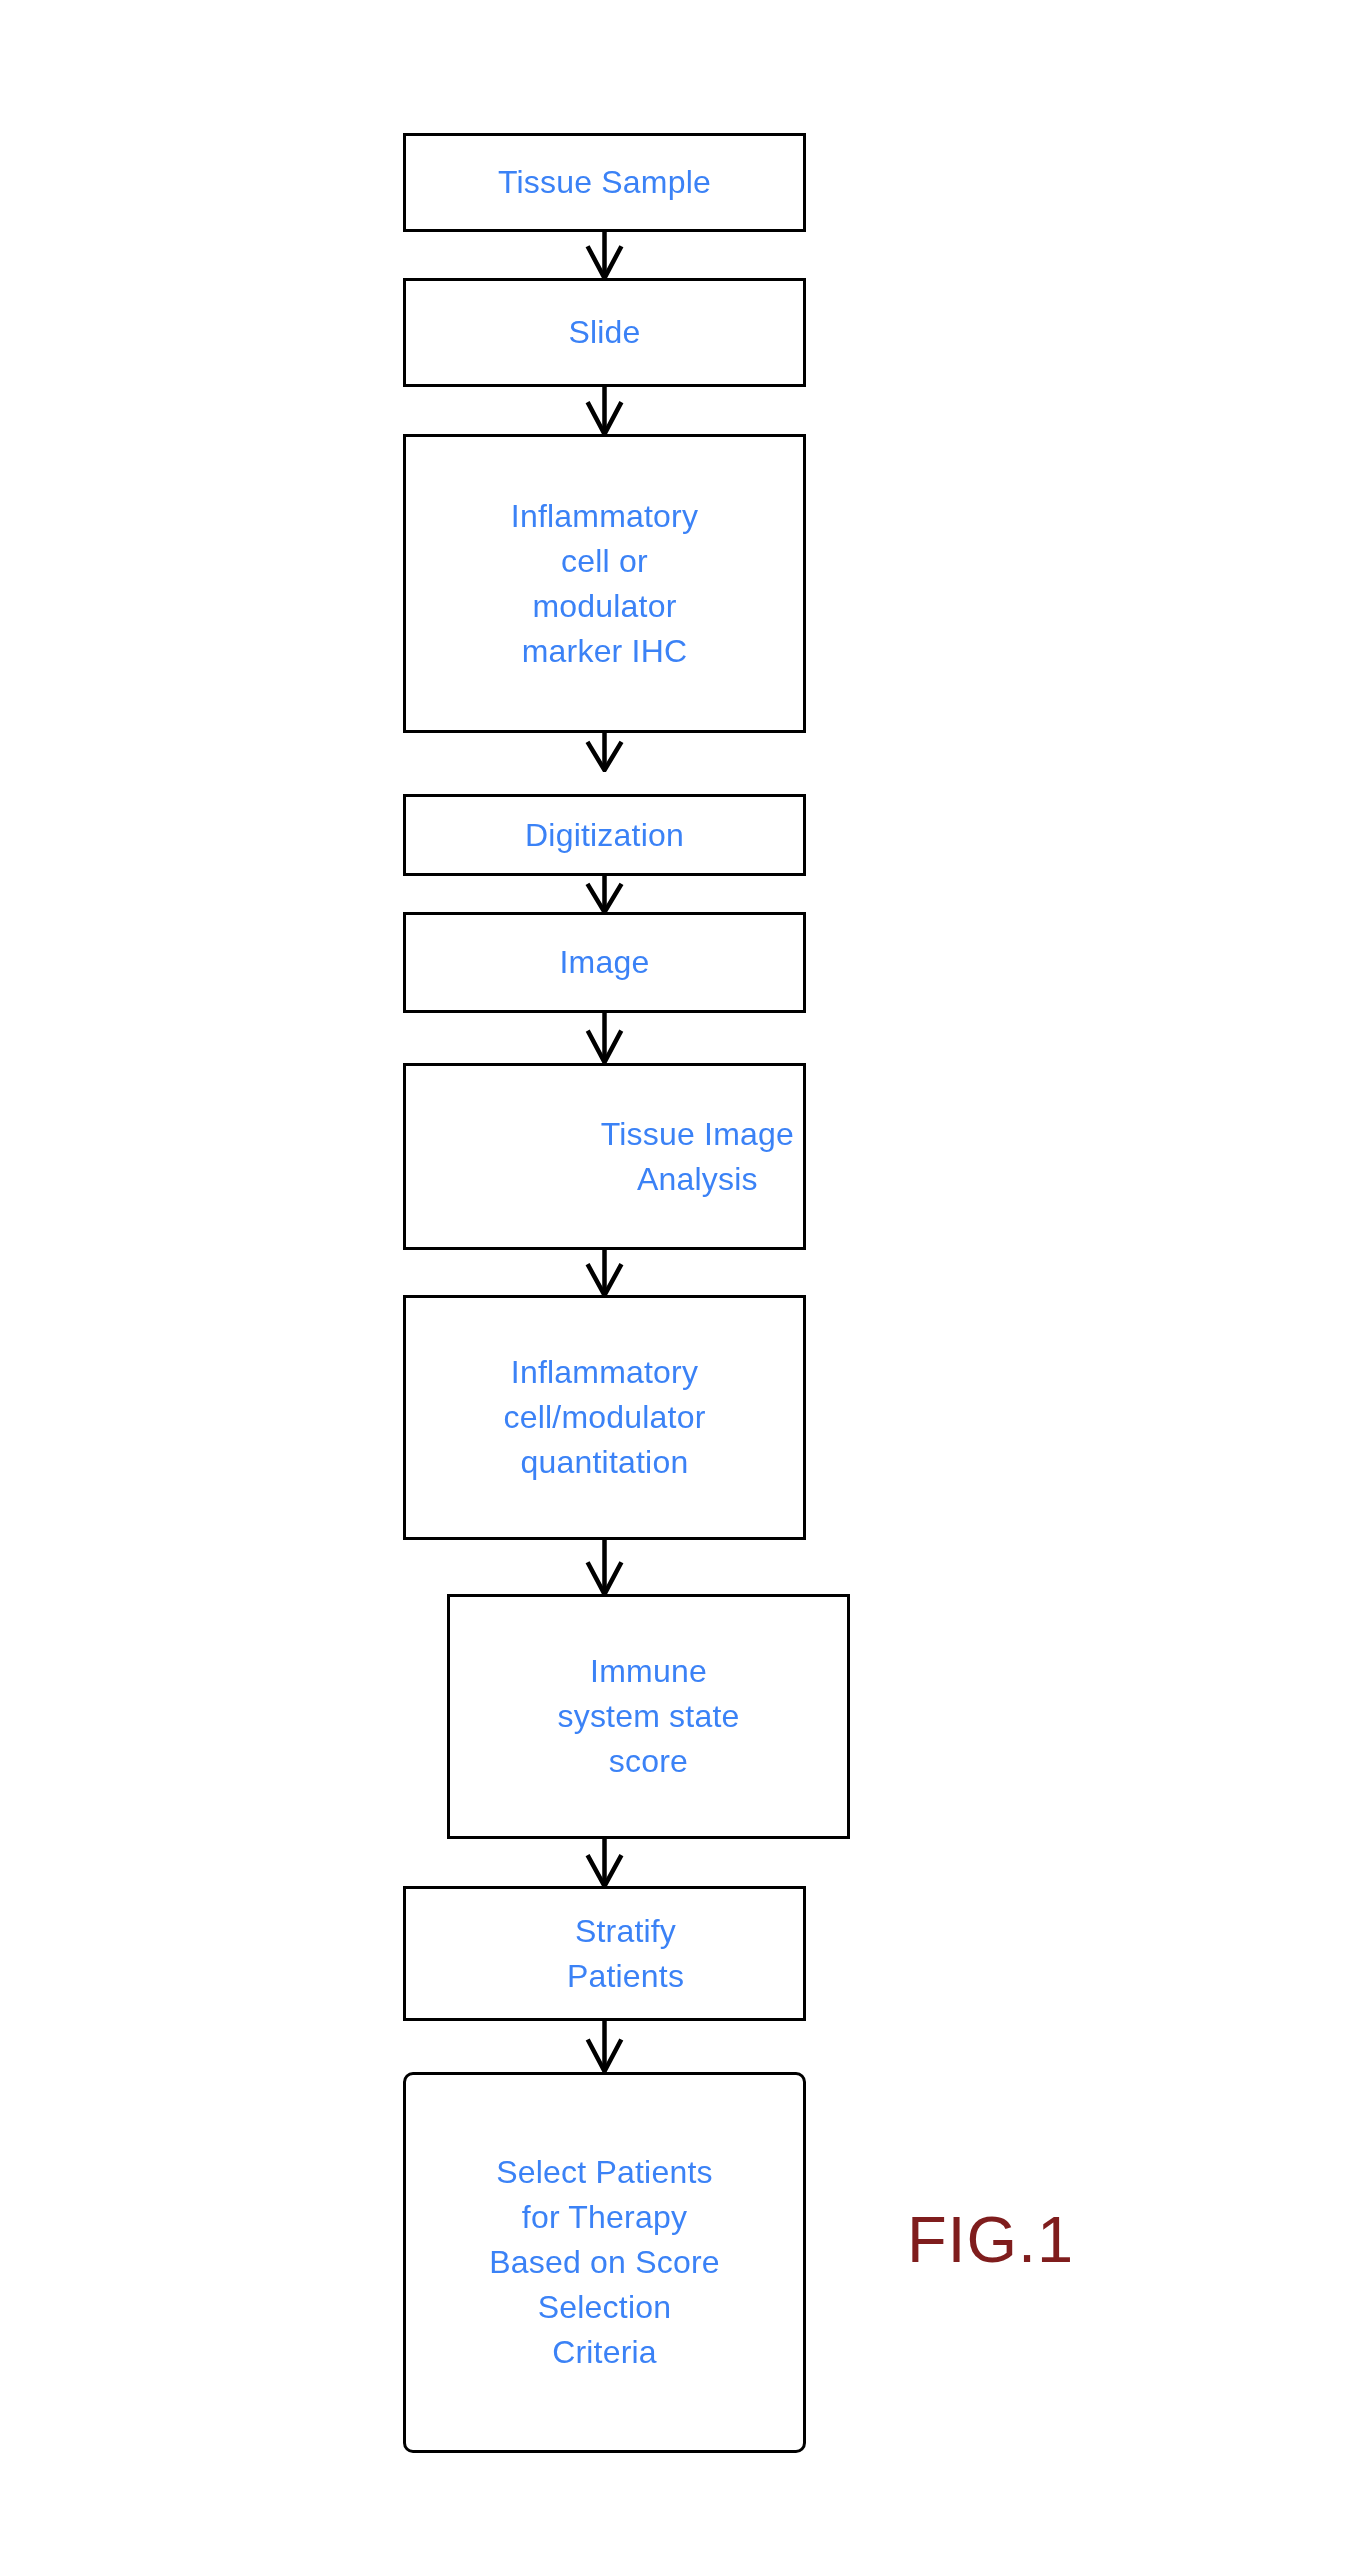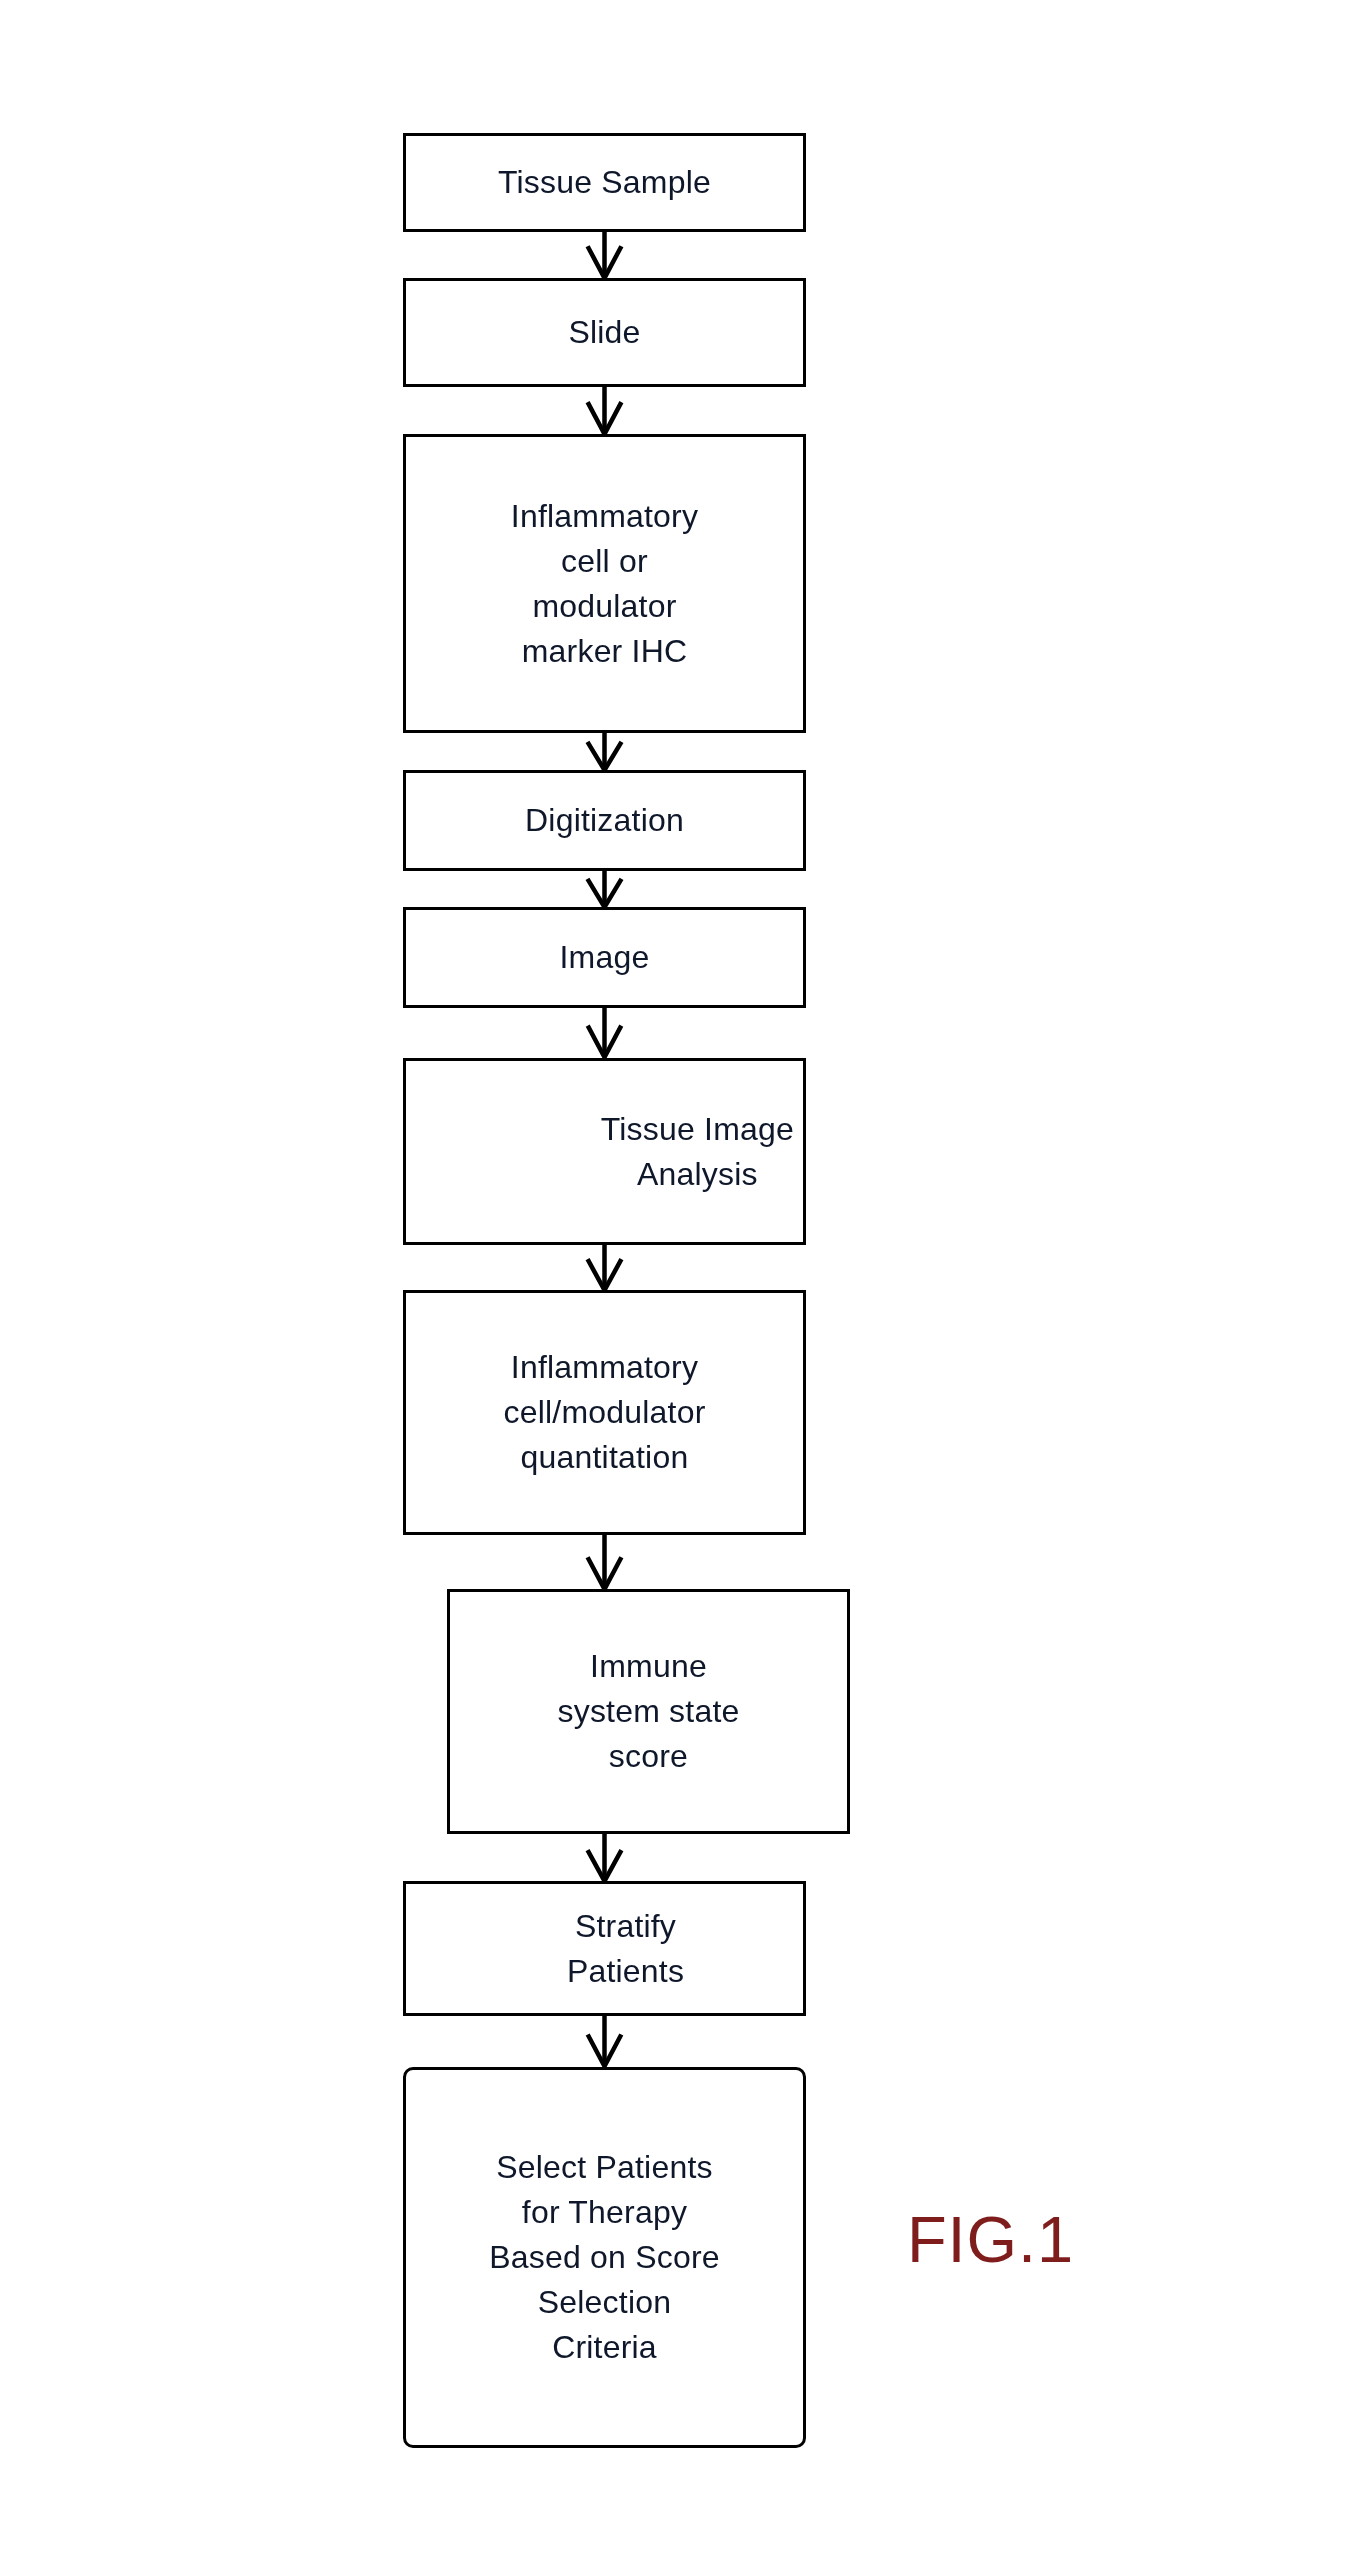--- a/index.html
+++ b/index.html
@@ -36,32 +36,32 @@
     background: #ffffff;
     display: flex;
     flex-direction: column;
     align-items: center;
     justify-content: center;
     text-align: center;
   }
   .node-label {
     font-size: 32px;
     line-height: 45px;
-    color: #0f172a;
+    color: #3b82f6;
     font-weight: 400;
     letter-spacing: 0.2px;
     white-space: pre-line;
     padding: 0 9px;
   }
 
   
   .h1 { height: 99px; }
   .h2 { height: 109px; }
   .h3 { height: 299px; }
-  .h4 { height: 101px; }
+  .h4 { height: 82px; margin-top: 24px; }
   .h5 { height: 101px; }
   .h6 { height: 187px; align-items: flex-end; }
   .h7 { height: 245px; }
   .h8 { height: 245px; margin-left: 44px; }
   .h9 { height: 135px; padding-left: 42px; }
   .h10 { height: 381px; border-radius: 10px; }
 
   
   .connector {
     position: relative;

